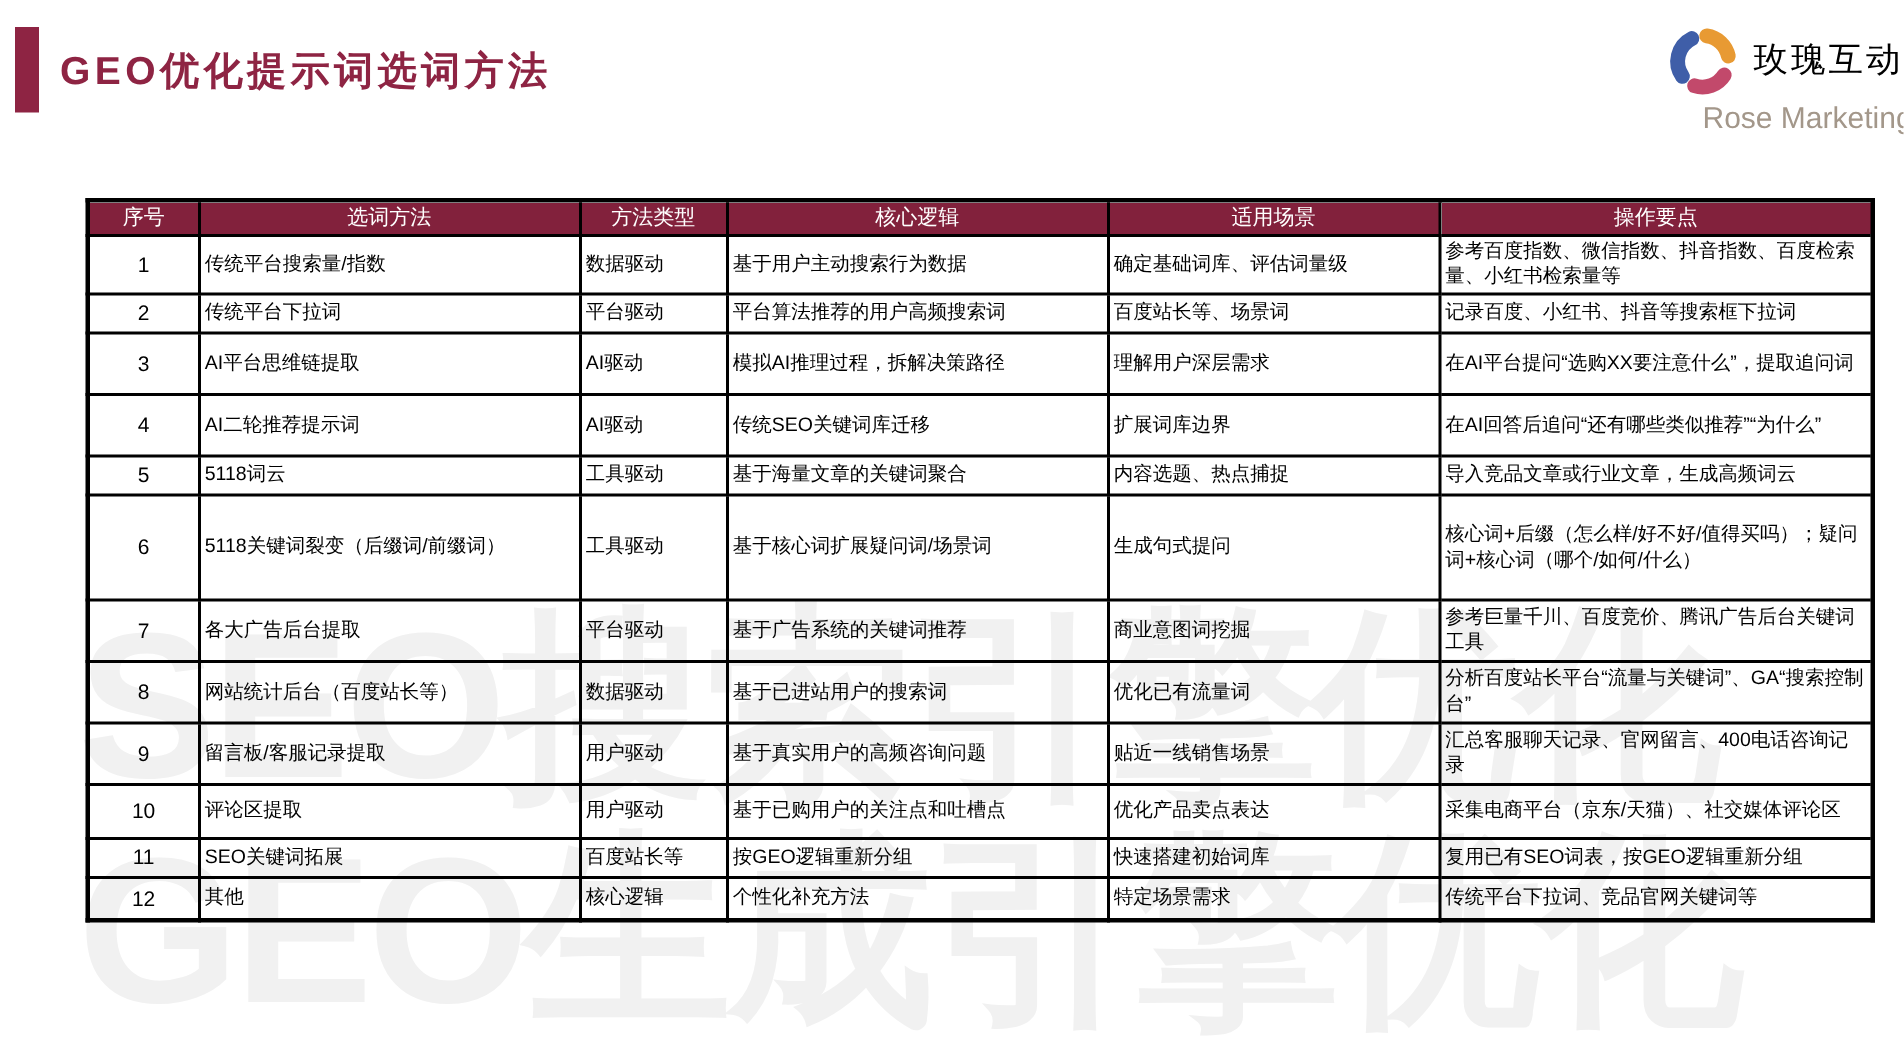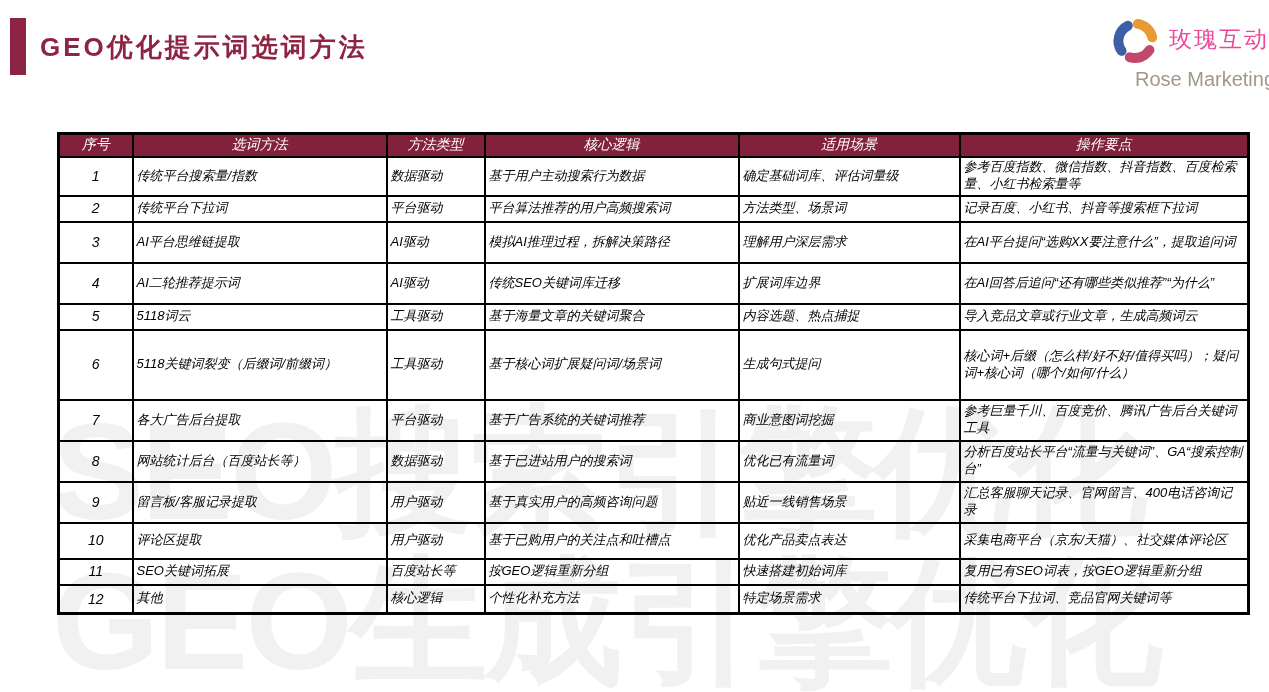--- a/index.html
+++ b/index.html
@@ -44,35 +44,34 @@
     color: #8e2443;
     z-index: 2;
   }
 
   
   .logo { position: absolute; top: 12px; right: 10px; width: 150px; height: 64px; z-index: 2; }
   .logo-icon { position: absolute; left: 0; top: 2px; width: 54px; height: 54px; }
   .logo-cn {
     position: absolute; left: 60px; top: 12px;
     font-size: 23px; letter-spacing: 2px;
-    color: #ec4899; white-space: nowrap;
+    color: #000000; white-space: nowrap;
   }
   .logo-en {
     position: absolute; left: 26px; top: 56px;
     font-size: 20px; color: #a3978a; white-space: nowrap;
   }
 
   
   .tbl-wrap { position: absolute; left: 57px; top: 132px; z-index: 1; }
   table.method-table {
     border-collapse: collapse;
     table-layout: fixed;
     width: 1190px;
     background: transparent;
-    font-style: italic;
   }
   .method-table th, .method-table td {
     border: 2px solid #000;
     padding: 1px 3px;
     vertical-align: middle;
     overflow: hidden;
   }
   .method-table thead th {
     background: #82213c;
     color: #ffffff;
@@ -161,21 +160,21 @@
           <td>数据驱动</td>
           <td>基于用户主动搜索行为数据</td>
           <td>确定基础词库、评估词量级</td>
           <td>参考百度指数、微信指数、抖音指数、百度检索量、小红书检索量等</td>
         </tr>
         <tr class="r1">
           <td class="num">2</td>
           <td>传统平台下拉词</td>
           <td>平台驱动</td>
           <td>平台算法推荐的用户高频搜索词</td>
-          <td>方法类型、场景词</td>
+          <td>百度站长等、场景词</td>
           <td>记录百度、小红书、抖音等搜索框下拉词</td>
         </tr>
         <tr class="r2">
           <td class="num">3</td>
           <td>AI平台思维链提取</td>
           <td>AI驱动</td>
           <td>模拟AI推理过程，拆解决策路径</td>
           <td>理解用户深层需求</td>
           <td>在AI平台提问“选购XX要注意什么”，提取追问词</td>
         </tr>

